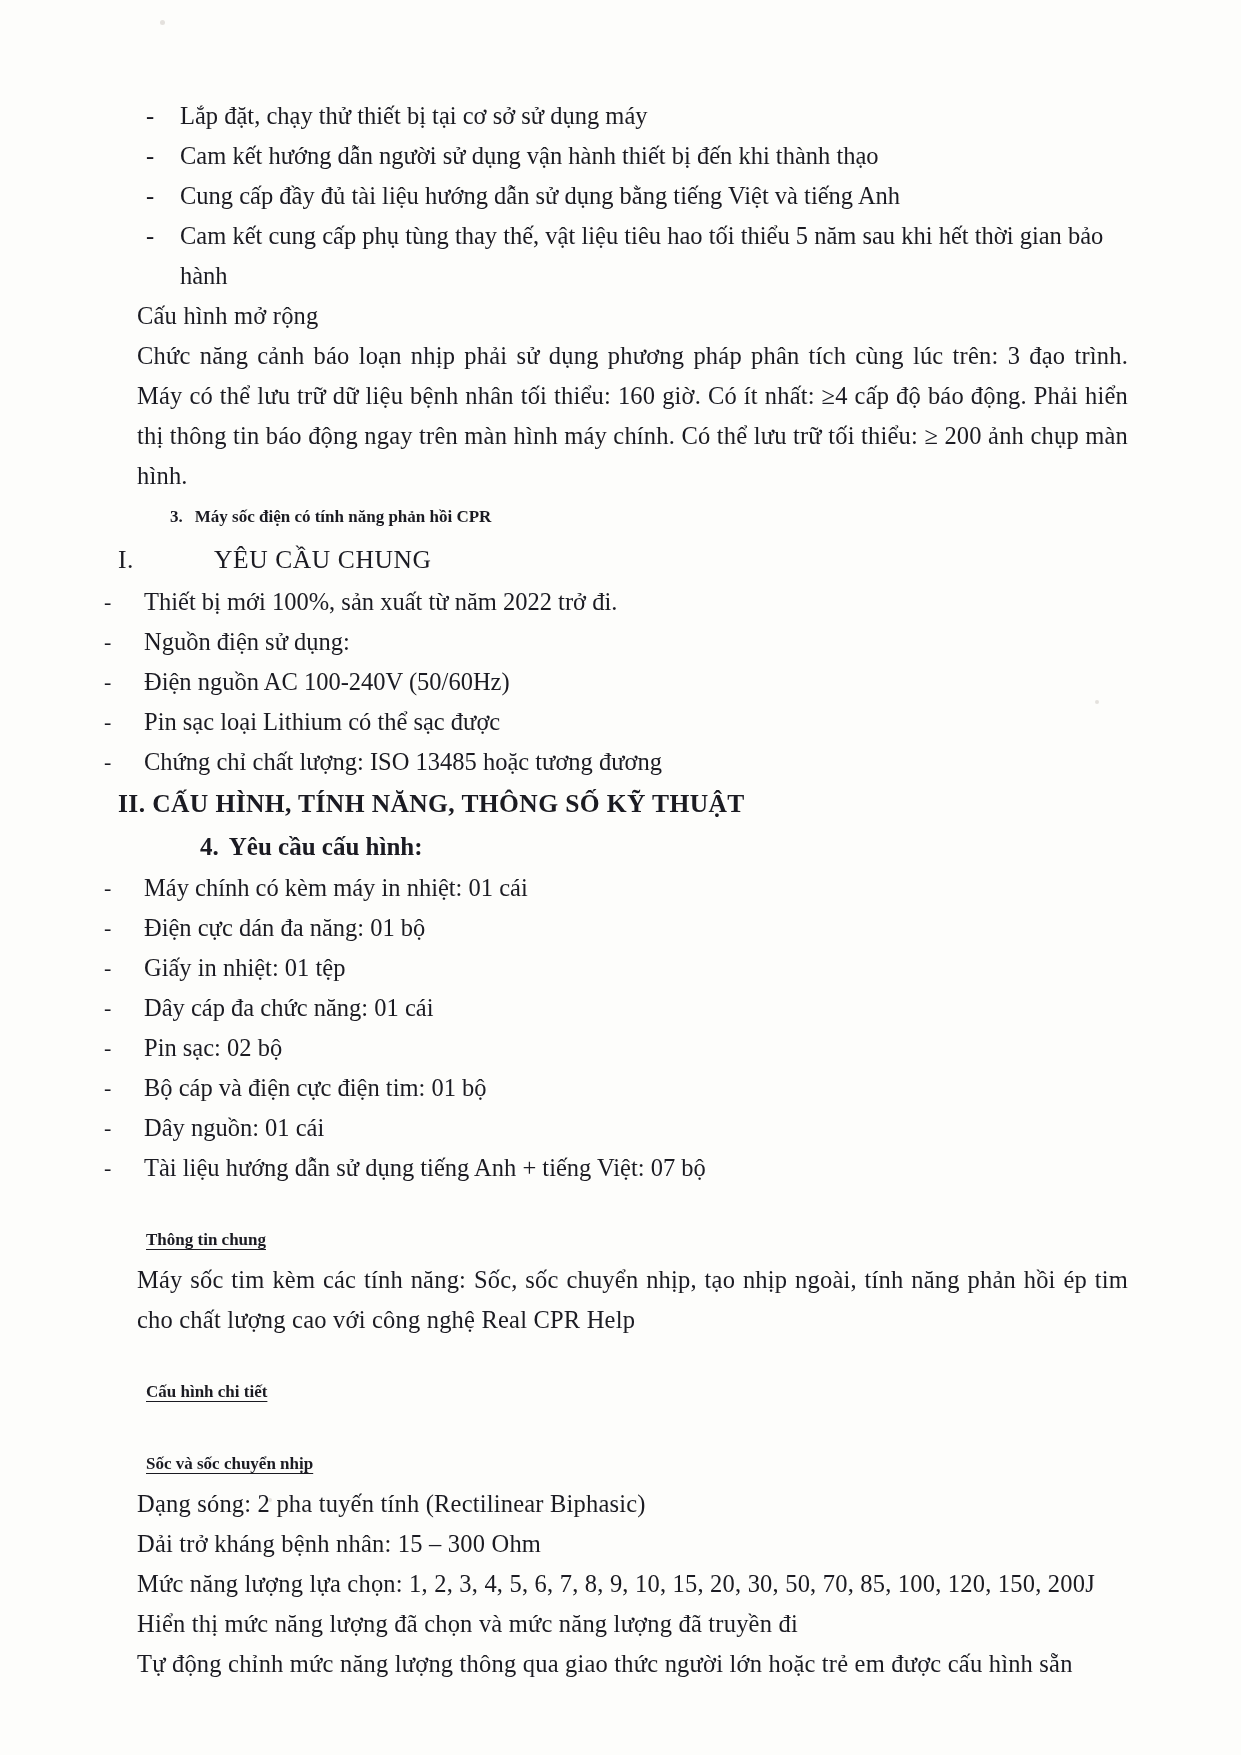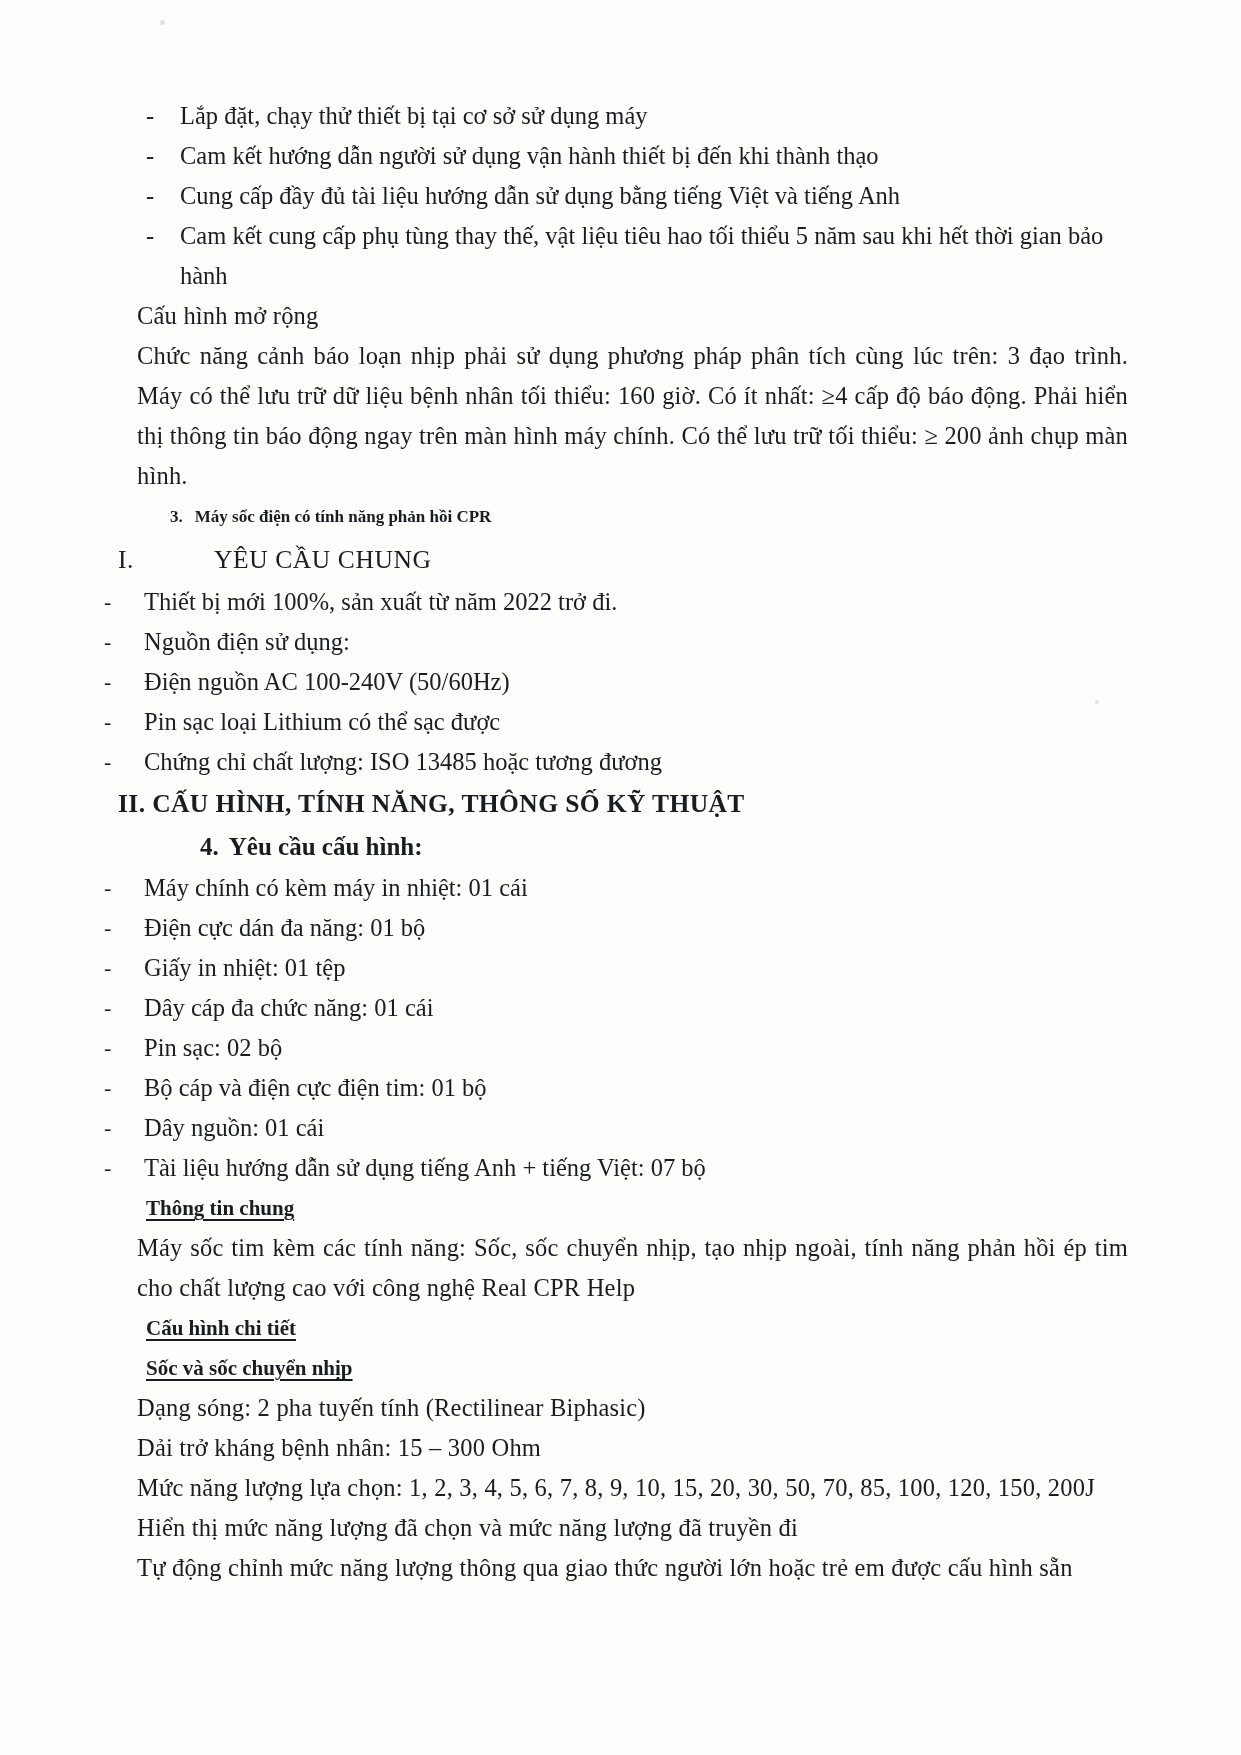--- a/index.html
+++ b/index.html
@@ -99,25 +99,26 @@
     font-weight: bold;
     font-size: 25px;
     line-height: 42px;
     margin-left: 82px;
   }
   .h-sub .num {
     margin-right: 10px;
   }
   .h-under {
     font-weight: bold;
-    font-size: 21px;
+    font-size: 17px;
     line-height: 40px;
     margin-left: 28px;
     text-decoration: underline;
     text-underline-offset: 4px;
+    margin-top: 32px;
   }
   
   .speck {
     position: absolute;
     background: #cfcbc4;
     border-radius: 50%;
     opacity: .55;
   }
 </style>
 </head>

